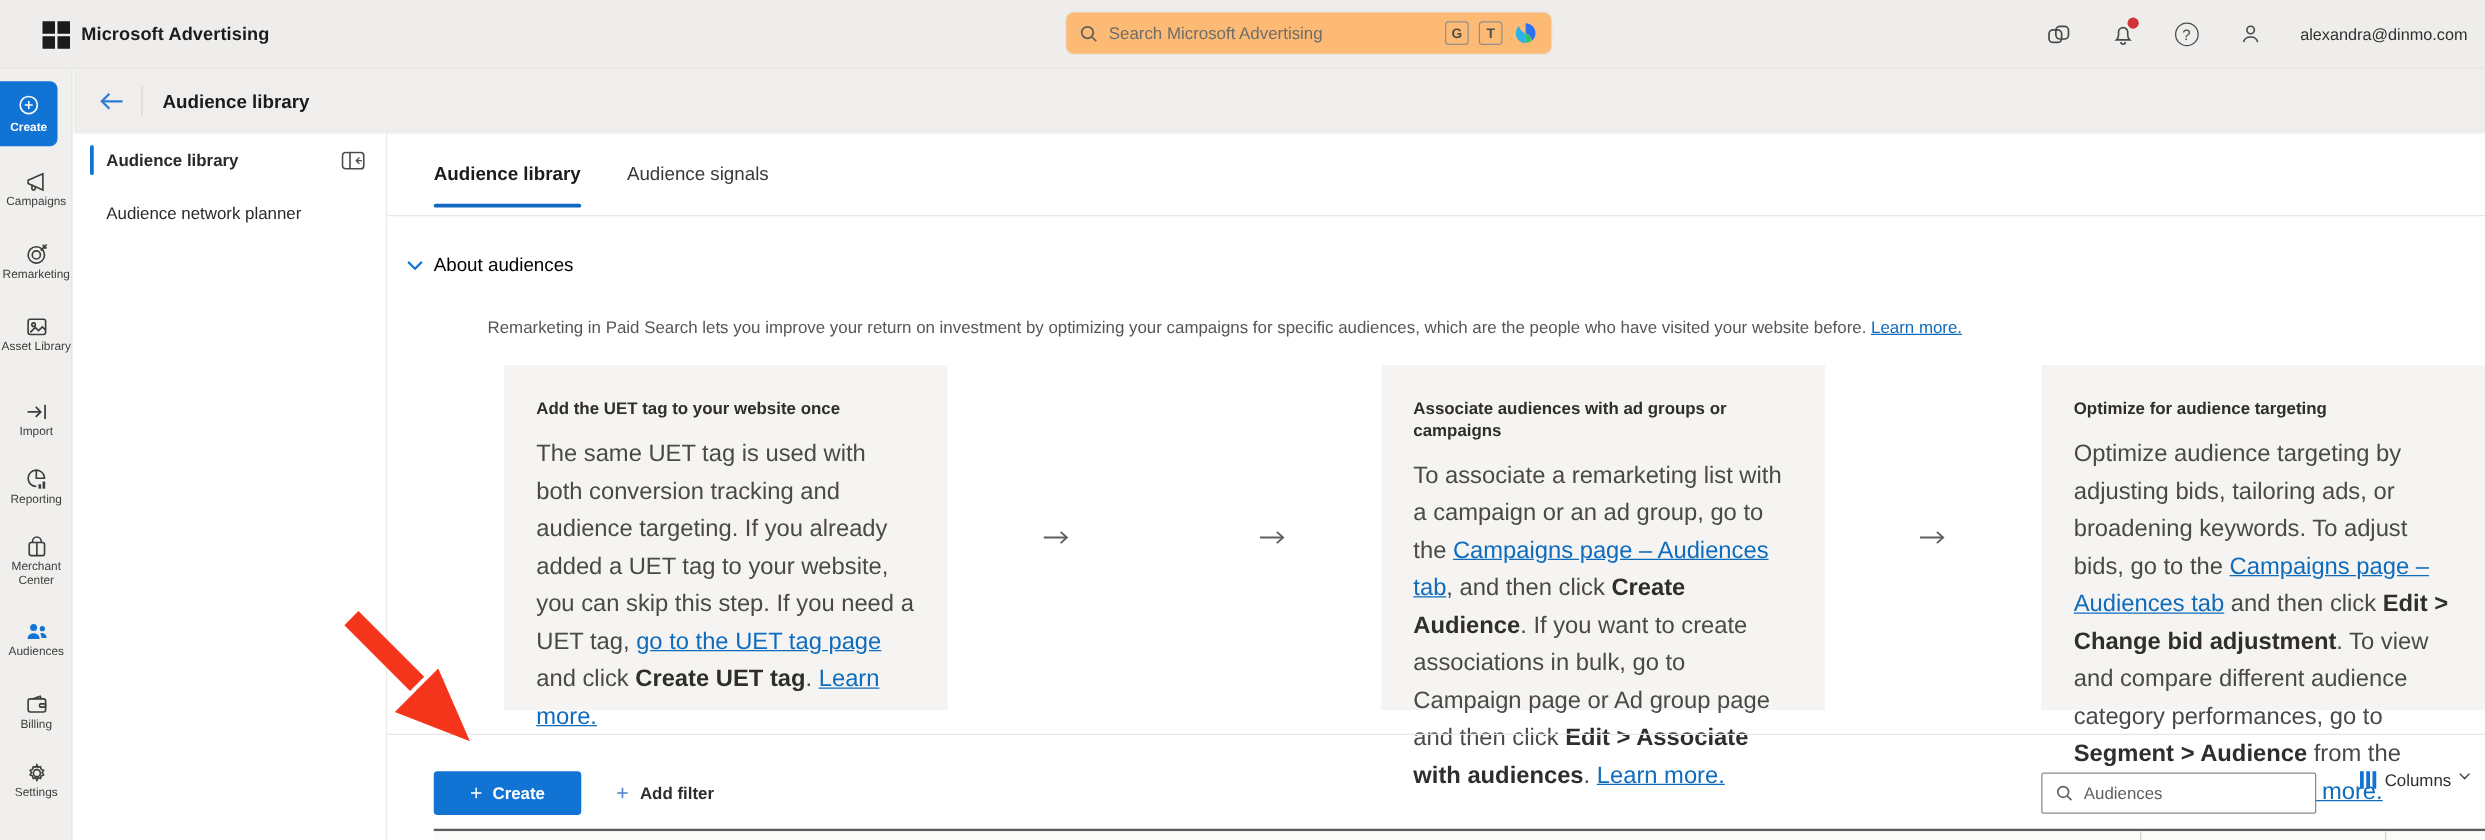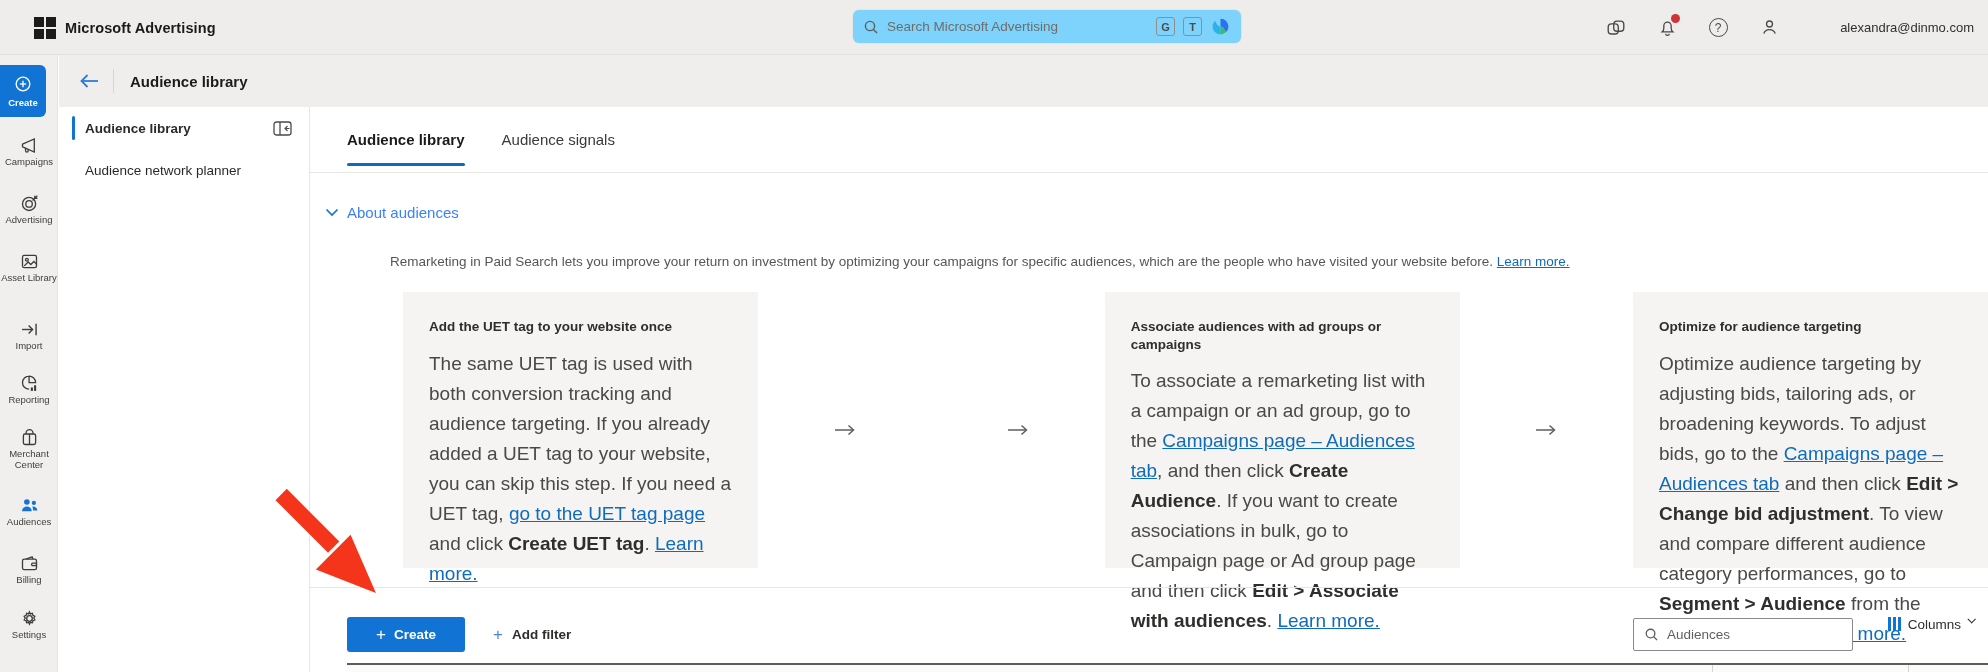--- a/index.html
+++ b/index.html
@@ -8,28 +8,28 @@
 
   
   .topbar { position:absolute; left:0; top:0; width:1988px; height:55px; background:#eeedec; border-bottom:1px solid #e3e2e0; }
   .brand { position:absolute; left:34px; top:0; height:55px; display:flex; align-items:center; gap:9px; }
   .mslogo { display:grid; grid-template-columns:10px 10px; grid-template-rows:10px 10px; gap:2px; }
   .mslogo span { background:#1b1b1b; }
   .brand-name { font-weight:bold; font-size:14.5px; color:#1b1b1b; letter-spacing:.1px; }
   .account-pill { position:absolute; left:152px; top:10px; width:196px; height:33px; background:#fff; border-radius:6px; display:flex; align-items:center; justify-content:center; gap:6px; font-size:13px; color:#1f1f1f; box-shadow:0 0 0 1px #e6e5e3; cursor:pointer; }
   .account-name { font-weight:bold; }
   .chev { display:inline-block; width:6px; height:6px; border-right:1.5px solid currentColor; border-bottom:1.5px solid currentColor; transform:rotate(45deg) translateY(-1px); }
-  .searchbox { position:absolute; left:853px; top:10px; width:388px; height:33px; background:#7dd3fc; border-radius:6px; display:flex; align-items:center; padding:0 10px; gap:8px; box-shadow:0 0 0 1px #e6e5e3; }
+  .searchbox { position:absolute; left:853px; top:10px; width:388px; height:33px; background:#fdba74; border-radius:6px; display:flex; align-items:center; padding:0 10px; gap:8px; box-shadow:0 0 0 1px #e6e5e3; }
   .searchbox .ph { flex:1; font-size:13.5px; color:#6d6d6b; }
   .kbd { width:19px; height:19px; border:1.2px solid #8f8f8d; border-radius:3px; font-size:11px; font-weight:bold; color:#4c4c4a; display:flex; align-items:center; justify-content:center; }
   .top-actions { position:absolute; right:14px; top:0; height:55px; display:flex; align-items:center; gap:29px; }
   .ticon { position:relative; width:22px; height:22px; display:flex; align-items:center; justify-content:center; color:#4a4a48; cursor:pointer; }
   .badge-dot { position:absolute; top:-3px; right:-2px; width:9px; height:9px; border-radius:50%; background:#d13438; }
   .help-circle { width:19px; height:19px; border:1.5px solid #4a4a48; border-radius:50%; font-size:12px; color:#4a4a48; display:flex; align-items:center; justify-content:center; }
-  .user-email { font-size:13px; color:#2f2f2d;margin-left:31px; }
+  .user-email { font-size:13px; color:#2f2f2d; }
 
   
   .rail { position:absolute; left:0; top:55px; width:58px; height:617px; background:#f0efee; border-right:1px solid #e4e3e1; }
   .rail-create { position:absolute; left:0; top:10px; width:46px; height:52px; background:#1173d4; border-radius:0 6px 6px 0; display:flex; flex-direction:column; align-items:center; justify-content:center; gap:3px; cursor:pointer; }
   .rail-create .lbl { color:#fff; font-size:9.5px; font-weight:bold; }
   .rail-item { position:absolute; left:0; width:58px; display:flex; flex-direction:column; align-items:center; gap:1px; cursor:pointer; }
   .rail-item .lbl { font-size:9.5px; color:#3d3d3b; text-align:center; line-height:1.15; width:56px; }
   .ric { width:21px; height:21px; display:flex; align-items:center; justify-content:center; }
 
   
@@ -47,21 +47,21 @@
   .collapse-btn { position:absolute; right:16px; top:11px; width:22px; height:20px; display:flex; align-items:center; justify-content:center; cursor:pointer; }
 
   
   .main { position:absolute; left:310px; top:107px; width:1678px; height:565px; background:#fff; }
   .tabs { position:absolute; left:37px; top:0; height:65px; display:flex; gap:37px; align-items:center; }
   .tab { position:relative; font-size:15px; color:#3a3a38; height:65px; display:flex; align-items:center; cursor:pointer; }
   .tab.active { font-weight:bold; color:#1b1b1b; }
   .tab.active::after { content:""; position:absolute; left:0; right:0; bottom:6px; height:3px; background:#1068bf; border-radius:2px; }
   .tabs-border { position:absolute; left:0; top:65px; width:100%; height:1px; background:#e8e7e5; }
 
-  .expander { position:absolute; left:15px; top:97px; display:flex; align-items:center; gap:8px; color:#3b82f6; font-size:15px; cursor:pointer; }
+  .expander { position:absolute; left:15px; top:97px; display:flex; align-items:center; gap:8px; color:#000000; font-size:15px; cursor:pointer; }
   .intro { position:absolute; left:80px; top:146px; width:1330px; font-size:13.5px; color:#565654; line-height:1.4; }
   a.lnk { color:#0f6cbd; text-decoration:underline; cursor:pointer; }
   .b { font-weight:bold; color:#2f2e2c; }
 
   .cards-row { position:absolute; left:93px; top:185px; right:0; height:276px; display:flex; }
   .card { width:355px; height:276px; background:#f5f4f2; padding:26px 26px; flex:none; }
   .card-title { font-size:13.5px; font-weight:bold; color:#2f2e2c; line-height:1.3; margin-bottom:13px; }
   .card-body { font-size:19px; color:#4a4947; line-height:1.58; }
   .gap-arrow { flex:1; display:flex; align-items:center; justify-content:center; color:#5f5e5c; }
 
@@ -165,21 +165,21 @@
       <span class="lbl">Campaigns</span>
     </div>
     <div class="rail-item" style="top:138px">
       <span class="ric">
           <svg class="icn" width="21" height="21" viewBox="0 0 24 24" fill="none" stroke="#3d3d3b" stroke-width="1.5">
             <circle cx="11.5" cy="12.5" r="7.5"></circle>
             <circle cx="11.5" cy="12.5" r="3.7"></circle>
             <path d="M15.5 8.5 L21 3 M18 6 h3 M18 6 v-3"></path>
           </svg>
         </span>
-      <span class="lbl">Advertising</span>
+      <span class="lbl">Remarketing</span>
     </div>
     <div class="rail-item" style="top:196px">
       <span class="ric">
           <svg class="icn" width="21" height="21" viewBox="0 0 24 24" fill="none" stroke="#3d3d3b" stroke-width="1.5">
             <rect x="4" y="5" width="16" height="14" rx="2"></rect>
             <circle cx="9" cy="10" r="1.6"></circle>
             <path d="M6 17 l4.5-4.5 3 3 L17 12 l3 3"></path>
           </svg>
         </span>
       <span class="lbl">Asset Library</span>

